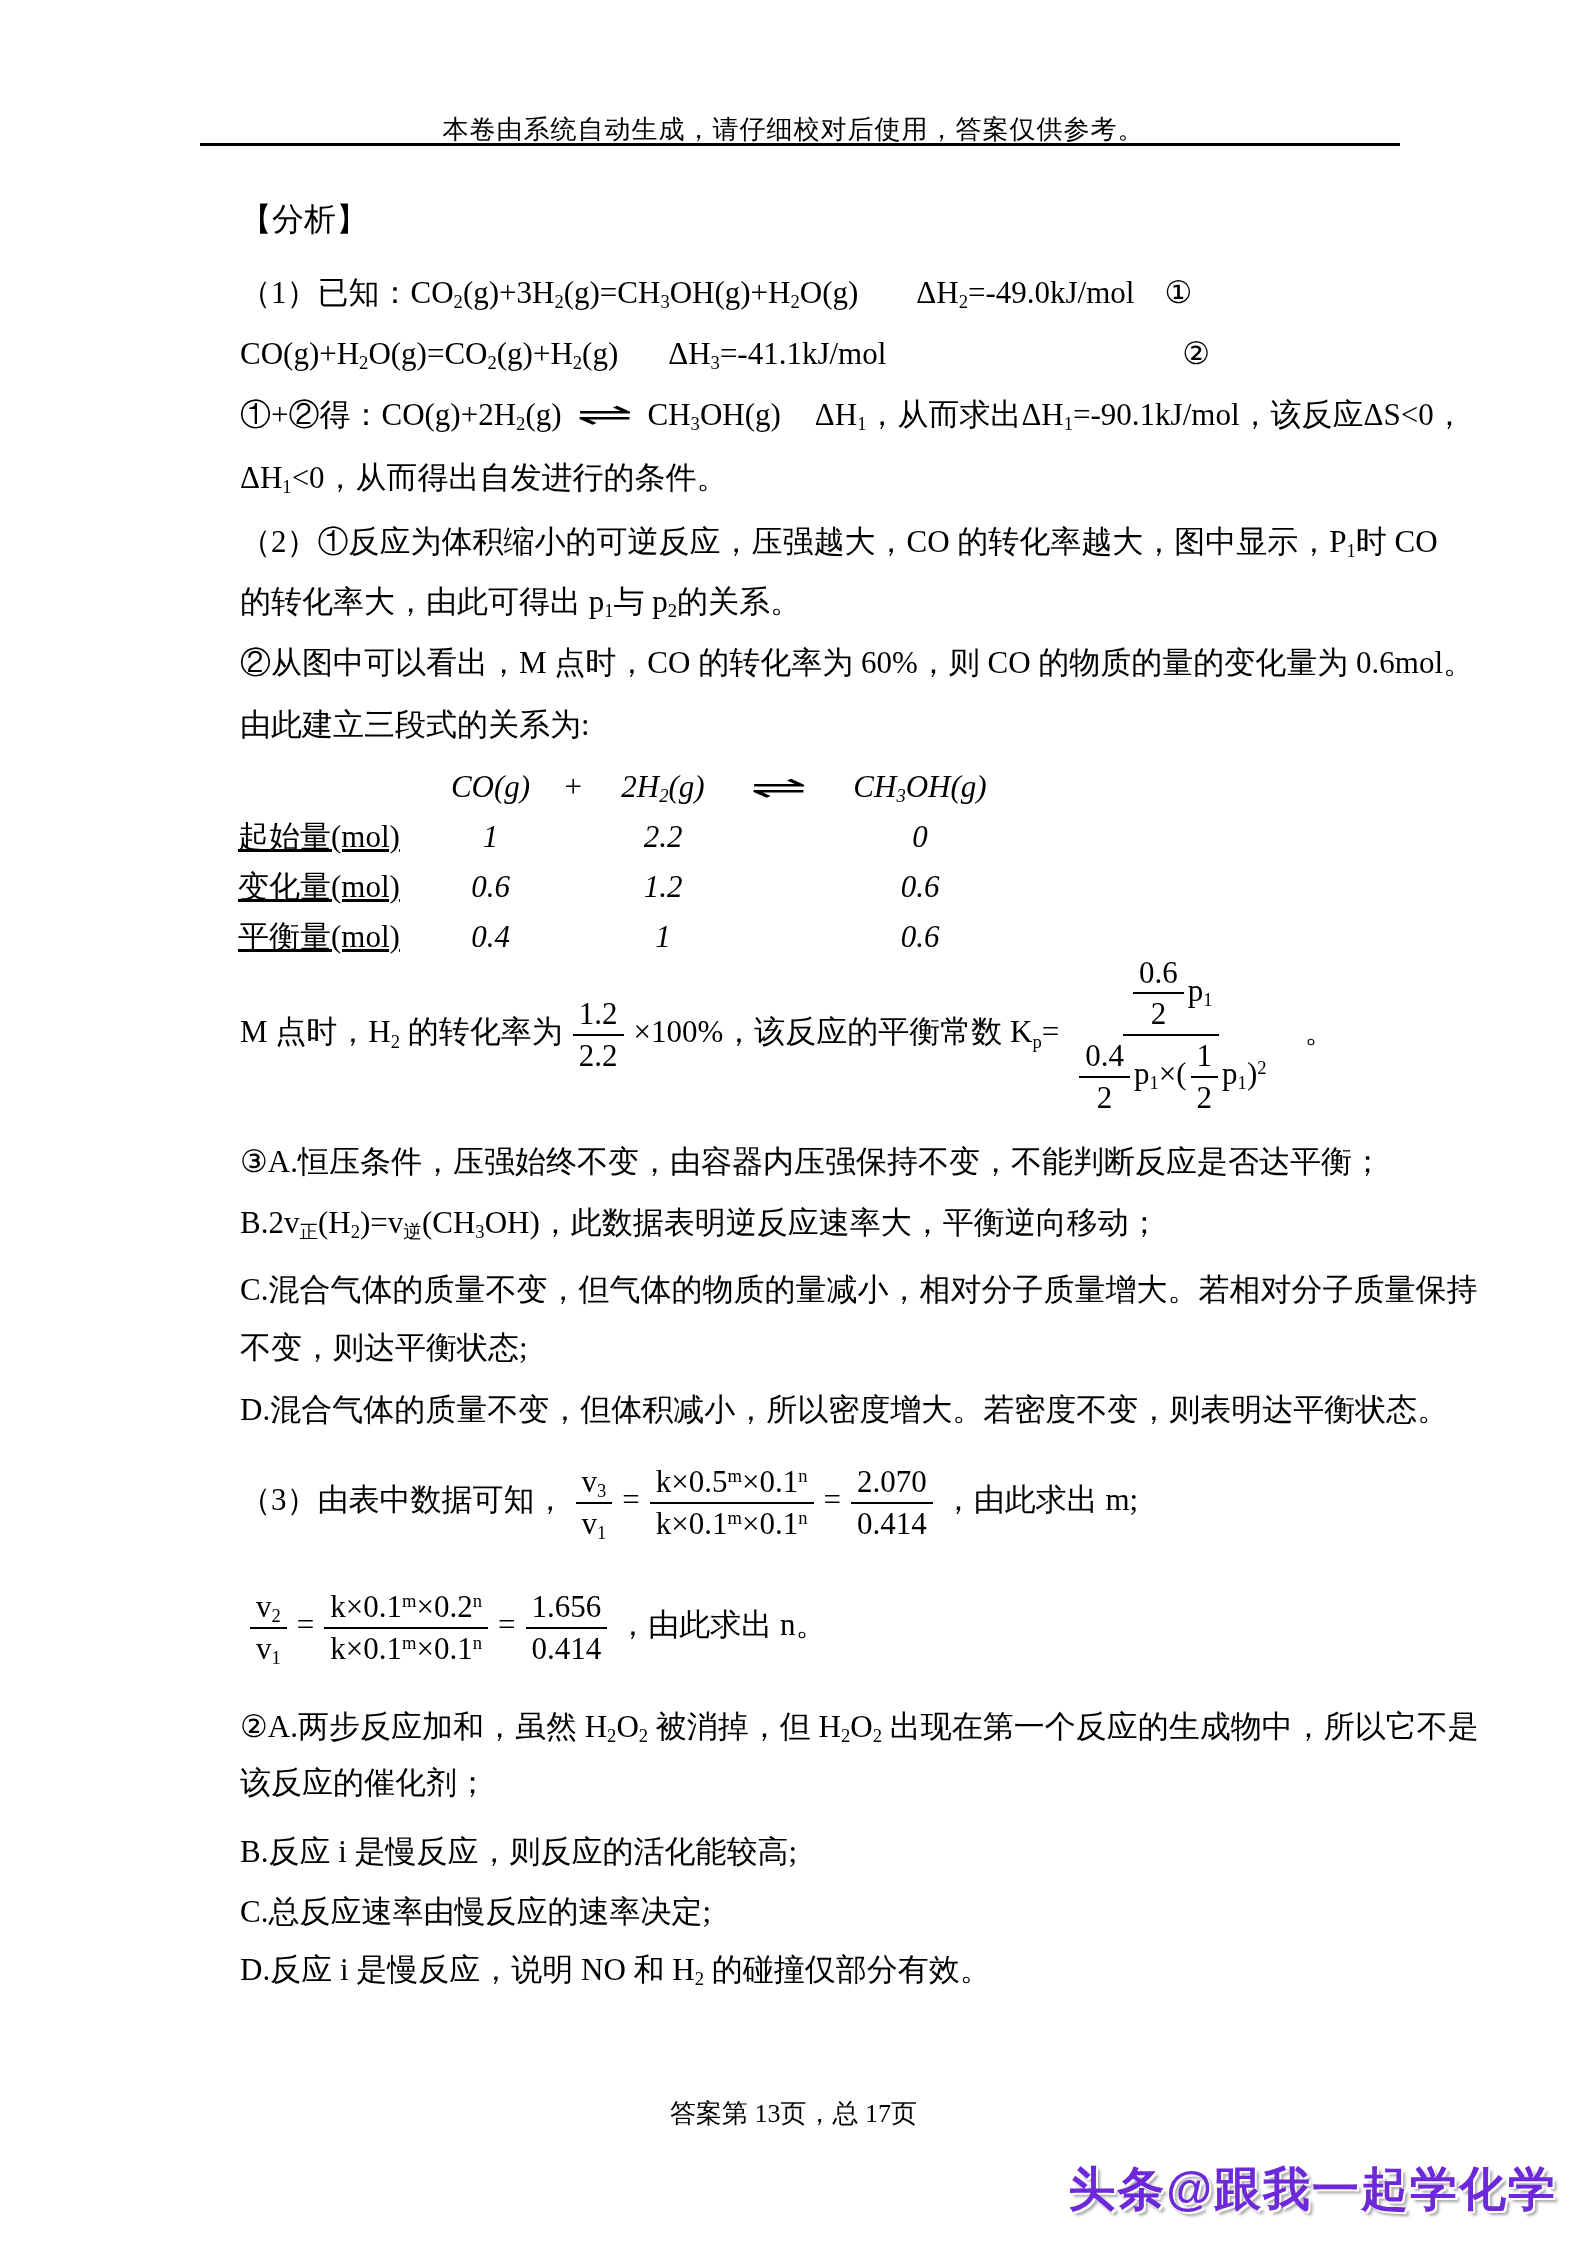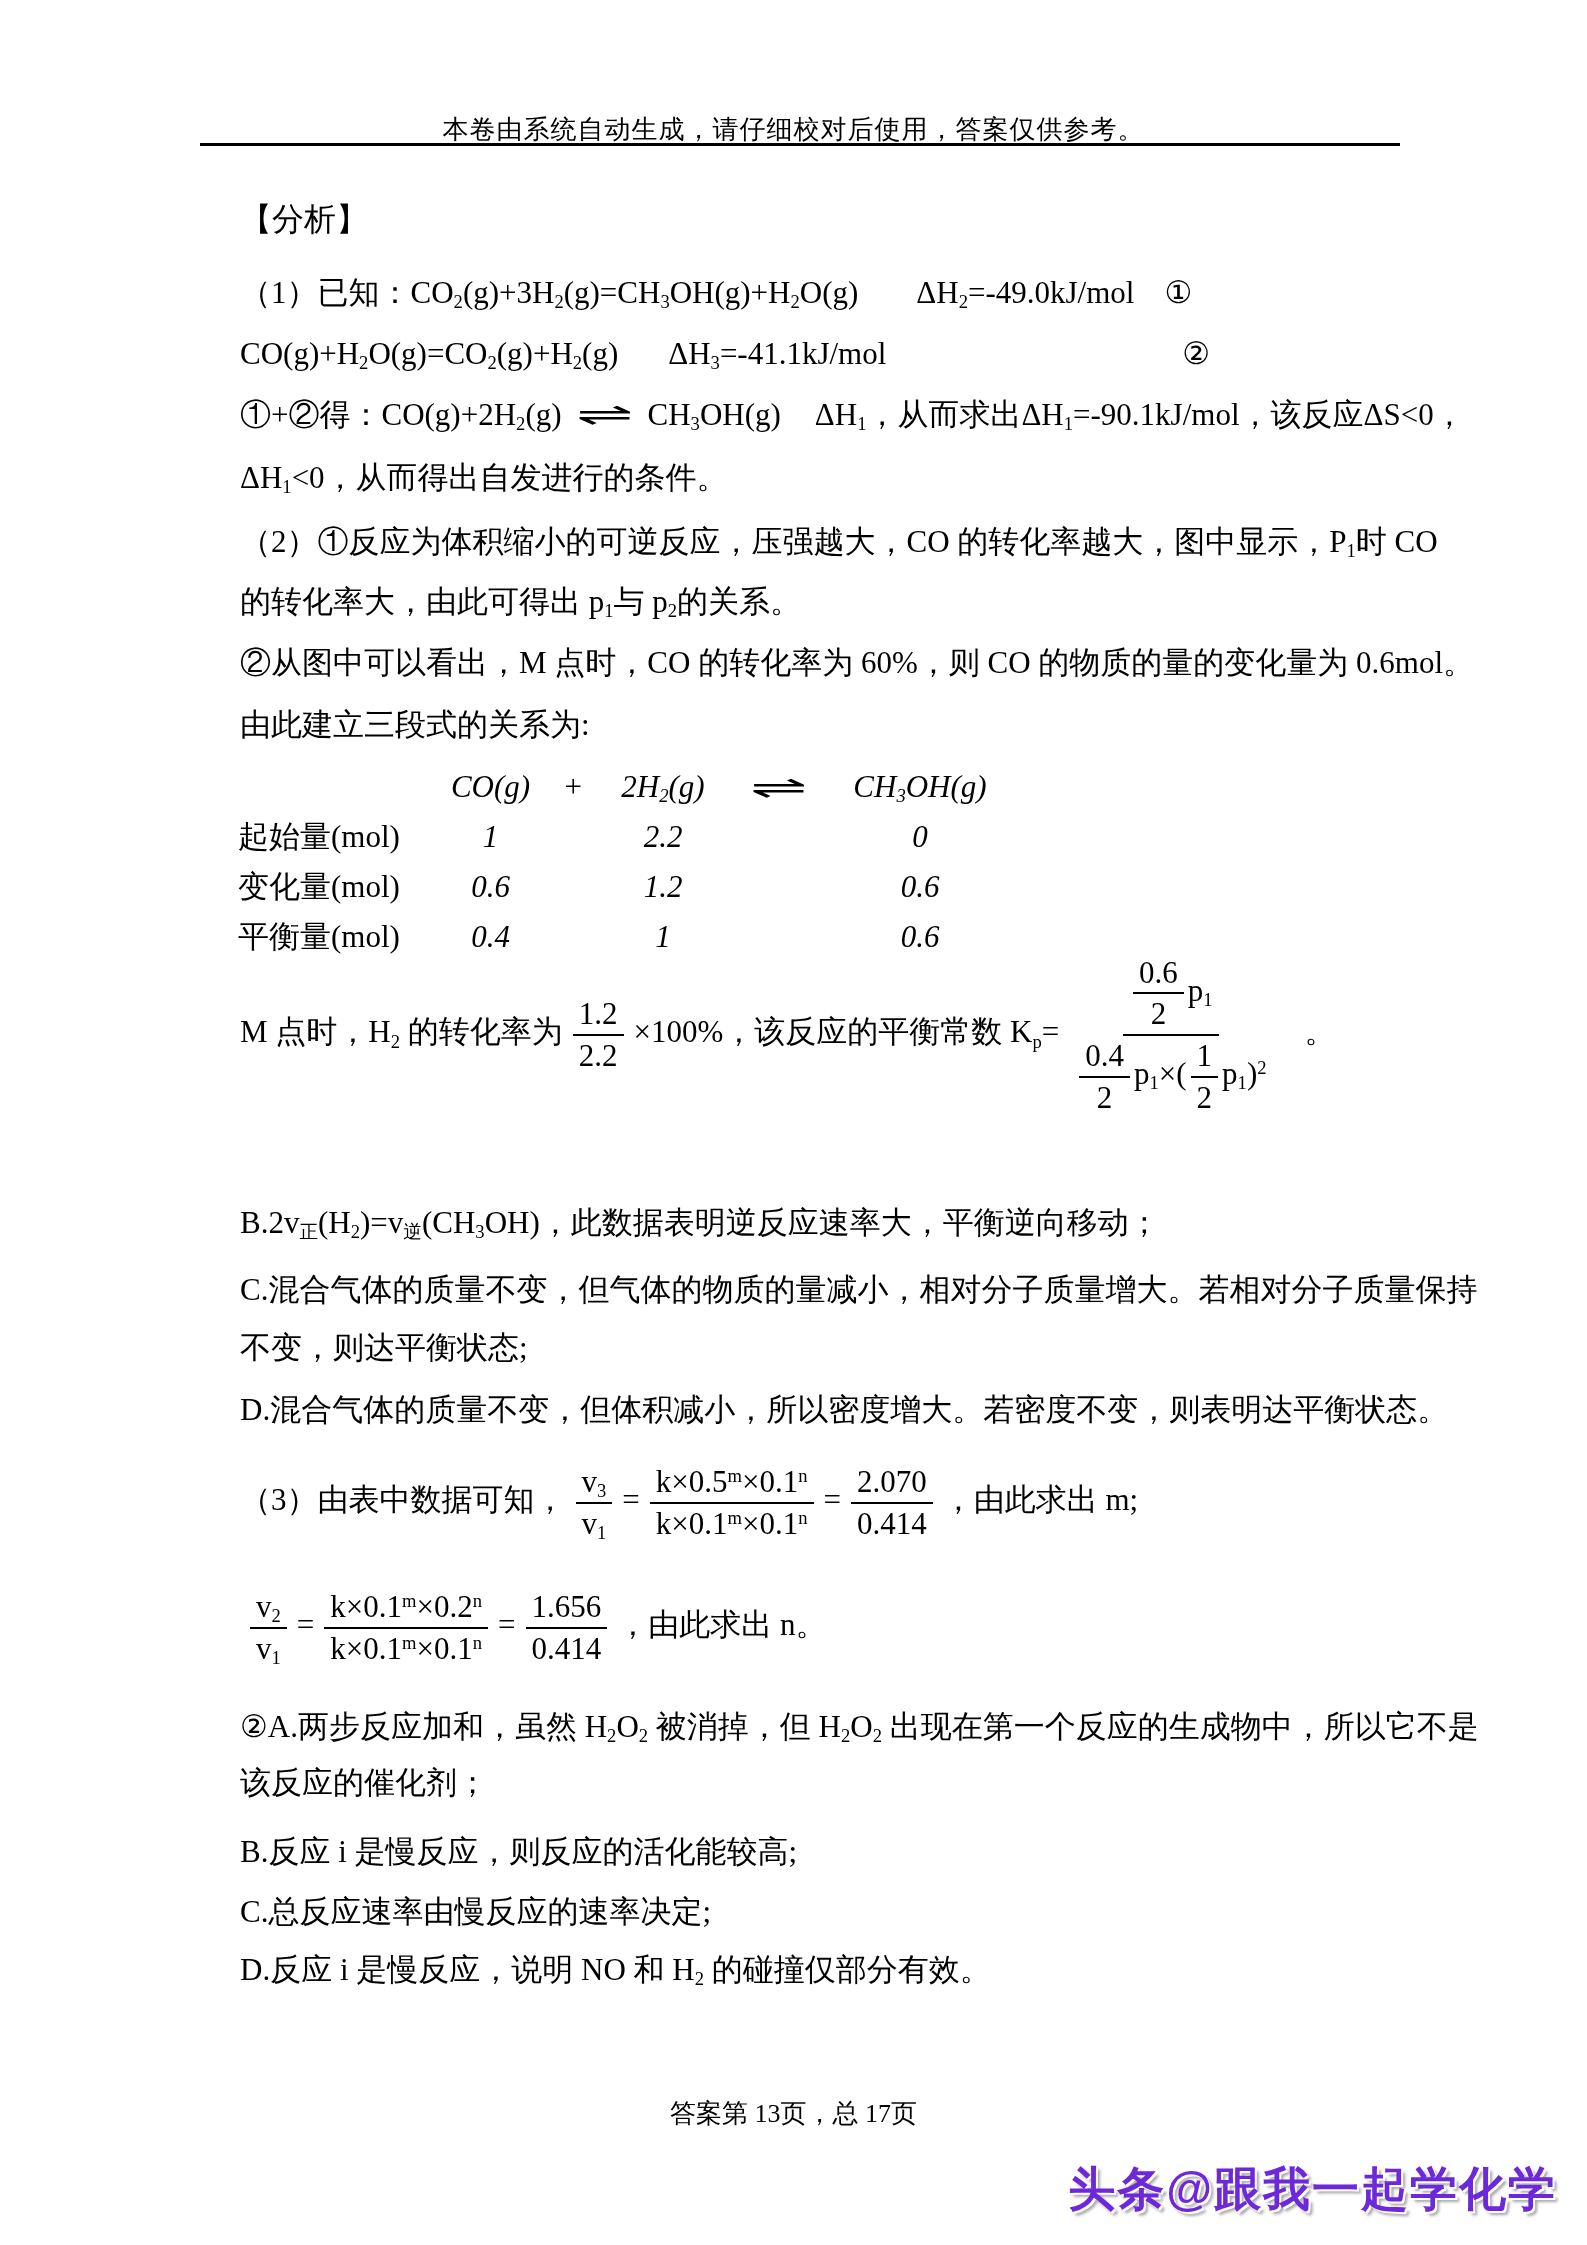--- a/index.html
+++ b/index.html
@@ -36,21 +36,21 @@
     position:absolute;left:240px;display:flex;align-items:center;
     font-size:31px;white-space:nowrap;
   }
   .eqline .eq{display:inline-block;}
   .tsd{
     position:absolute;left:238px;top:762px;
     display:grid;grid-template-columns:205px 95px 70px 110px 122px 160px;
     grid-auto-rows:50px;font-size:31px;align-items:center;
   }
   .tsd .c{text-align:center;white-space:nowrap;font-style:italic;}
-  .tsd .lbl{text-align:left;white-space:nowrap;}
+  .tsd .lbl{text-align:left;white-space:nowrap;text-decoration:underline;}
   .footer{
     position:absolute;top:2096px;left:0;width:100%;text-align:center;font-size:26px;
   }
   .watermark{
     position:absolute;right:30px;bottom:24px;
     font-family:"Liberation Sans","DejaVu Sans",sans-serif;
     font-weight:bold;font-size:47px;letter-spacing:2px;color:#6d28d9;
     text-shadow:2px 2px 0 #ffffff,4px 4px 3px rgba(0,0,0,0.35);
   }
 </style>
@@ -115,20 +115,21 @@
           <span class="den"><span class="frac">
               <span class="num">0.4</span>
               <span class="den">2</span>
             </span>p<sub>1</sub>×(<span class="frac">
               <span class="num">1</span>
               <span class="den">2</span>
             </span>p<sub>1</sub>)<sup>2</sup></span>
         </span><span class="gap" style="width: 22px;"></span>。</span>
   </div>
 
+  <div class="line" style="top:1140px">③A.恒压条件，压强始终不变，由容器内压强保持不变，不能判断反应是否达平衡；</div>
   <div class="line" style="top:1201px">B.2v<sub>正</sub>(H<sub>2</sub>)=v<sub>逆</sub>(CH<sub>3</sub>OH)，此数据表明逆反应速率大，平衡逆向移动；</div>
   <div class="line" style="top:1268px">C.混合气体的质量不变，但气体的物质的量减小，相对分子质量增大。若相对分子质量保持</div>
   <div class="line" style="top:1326px">不变，则达平衡状态;</div>
   <div class="line" style="top:1388px">D.混合气体的质量不变，但体积减小，所以密度增大。若密度不变，则表明达平衡状态。</div>
 
   <div class="eqline" style="top:1440px;height:125px;">
     <span class="eq">（3）由表中数据可知，<span class="frac">
           <span class="num">v<sub>3</sub></span>
           <span class="den">v<sub>1</sub></span>
         </span>=<span class="frac">

